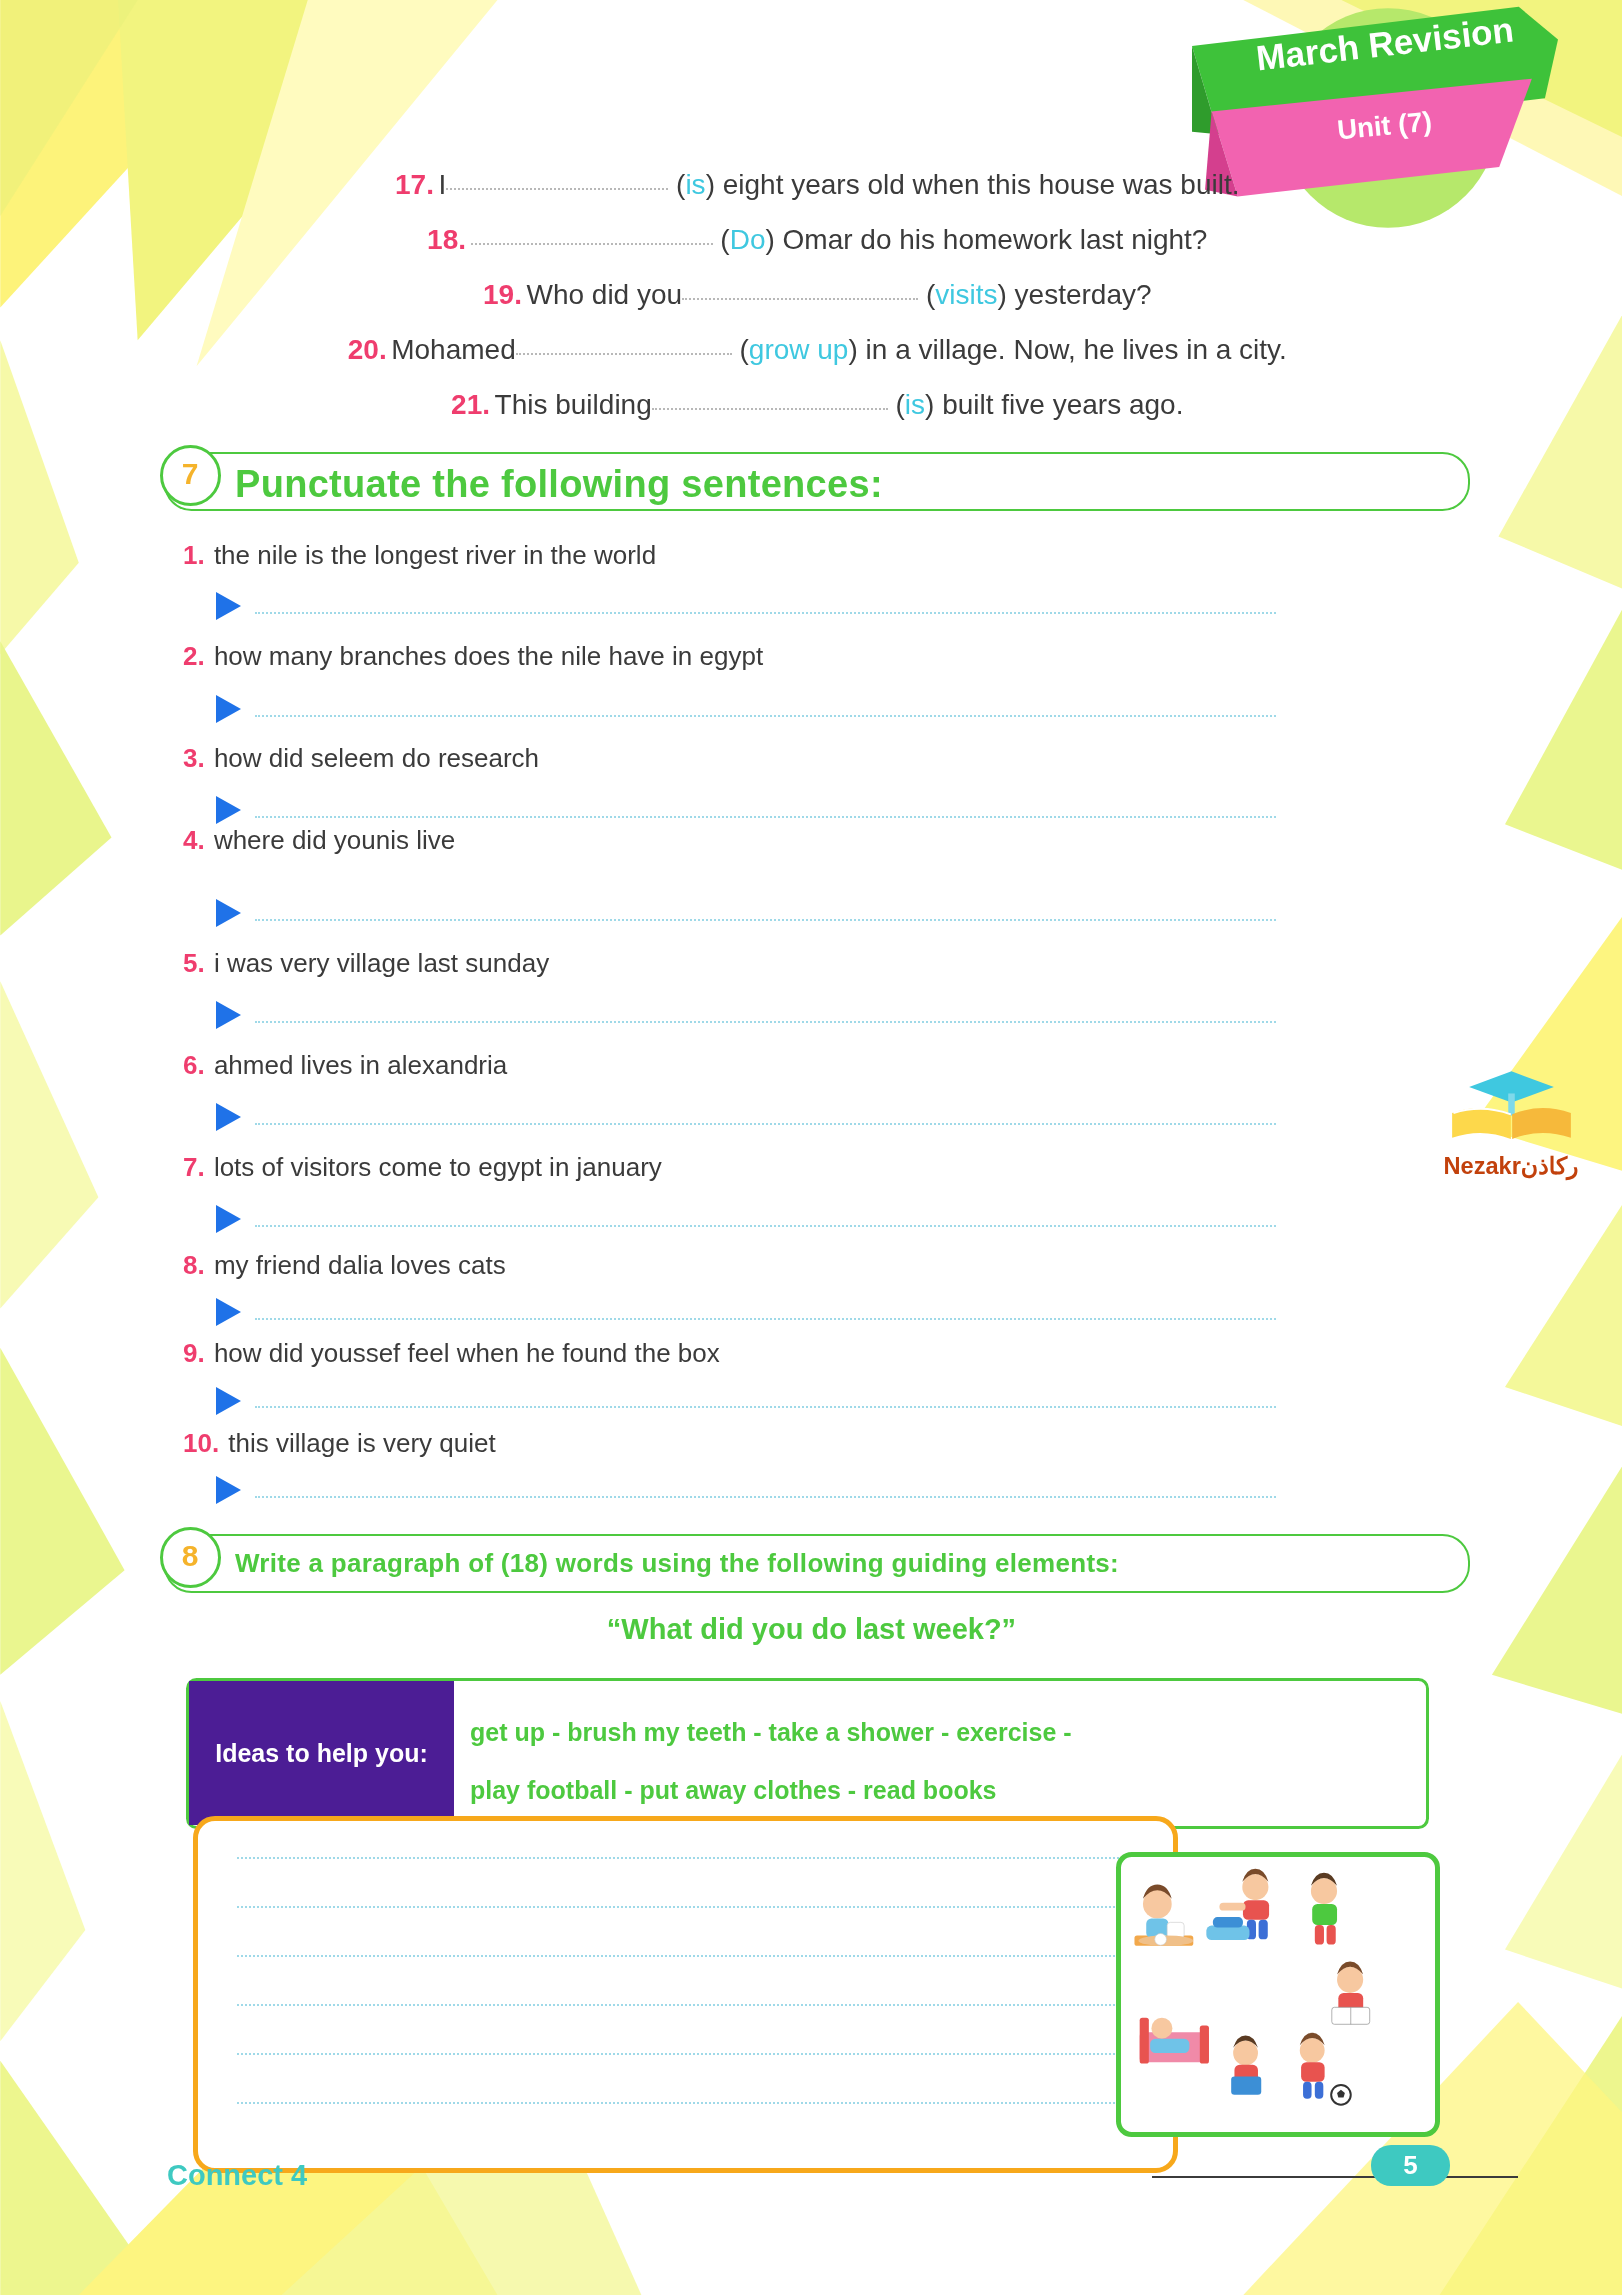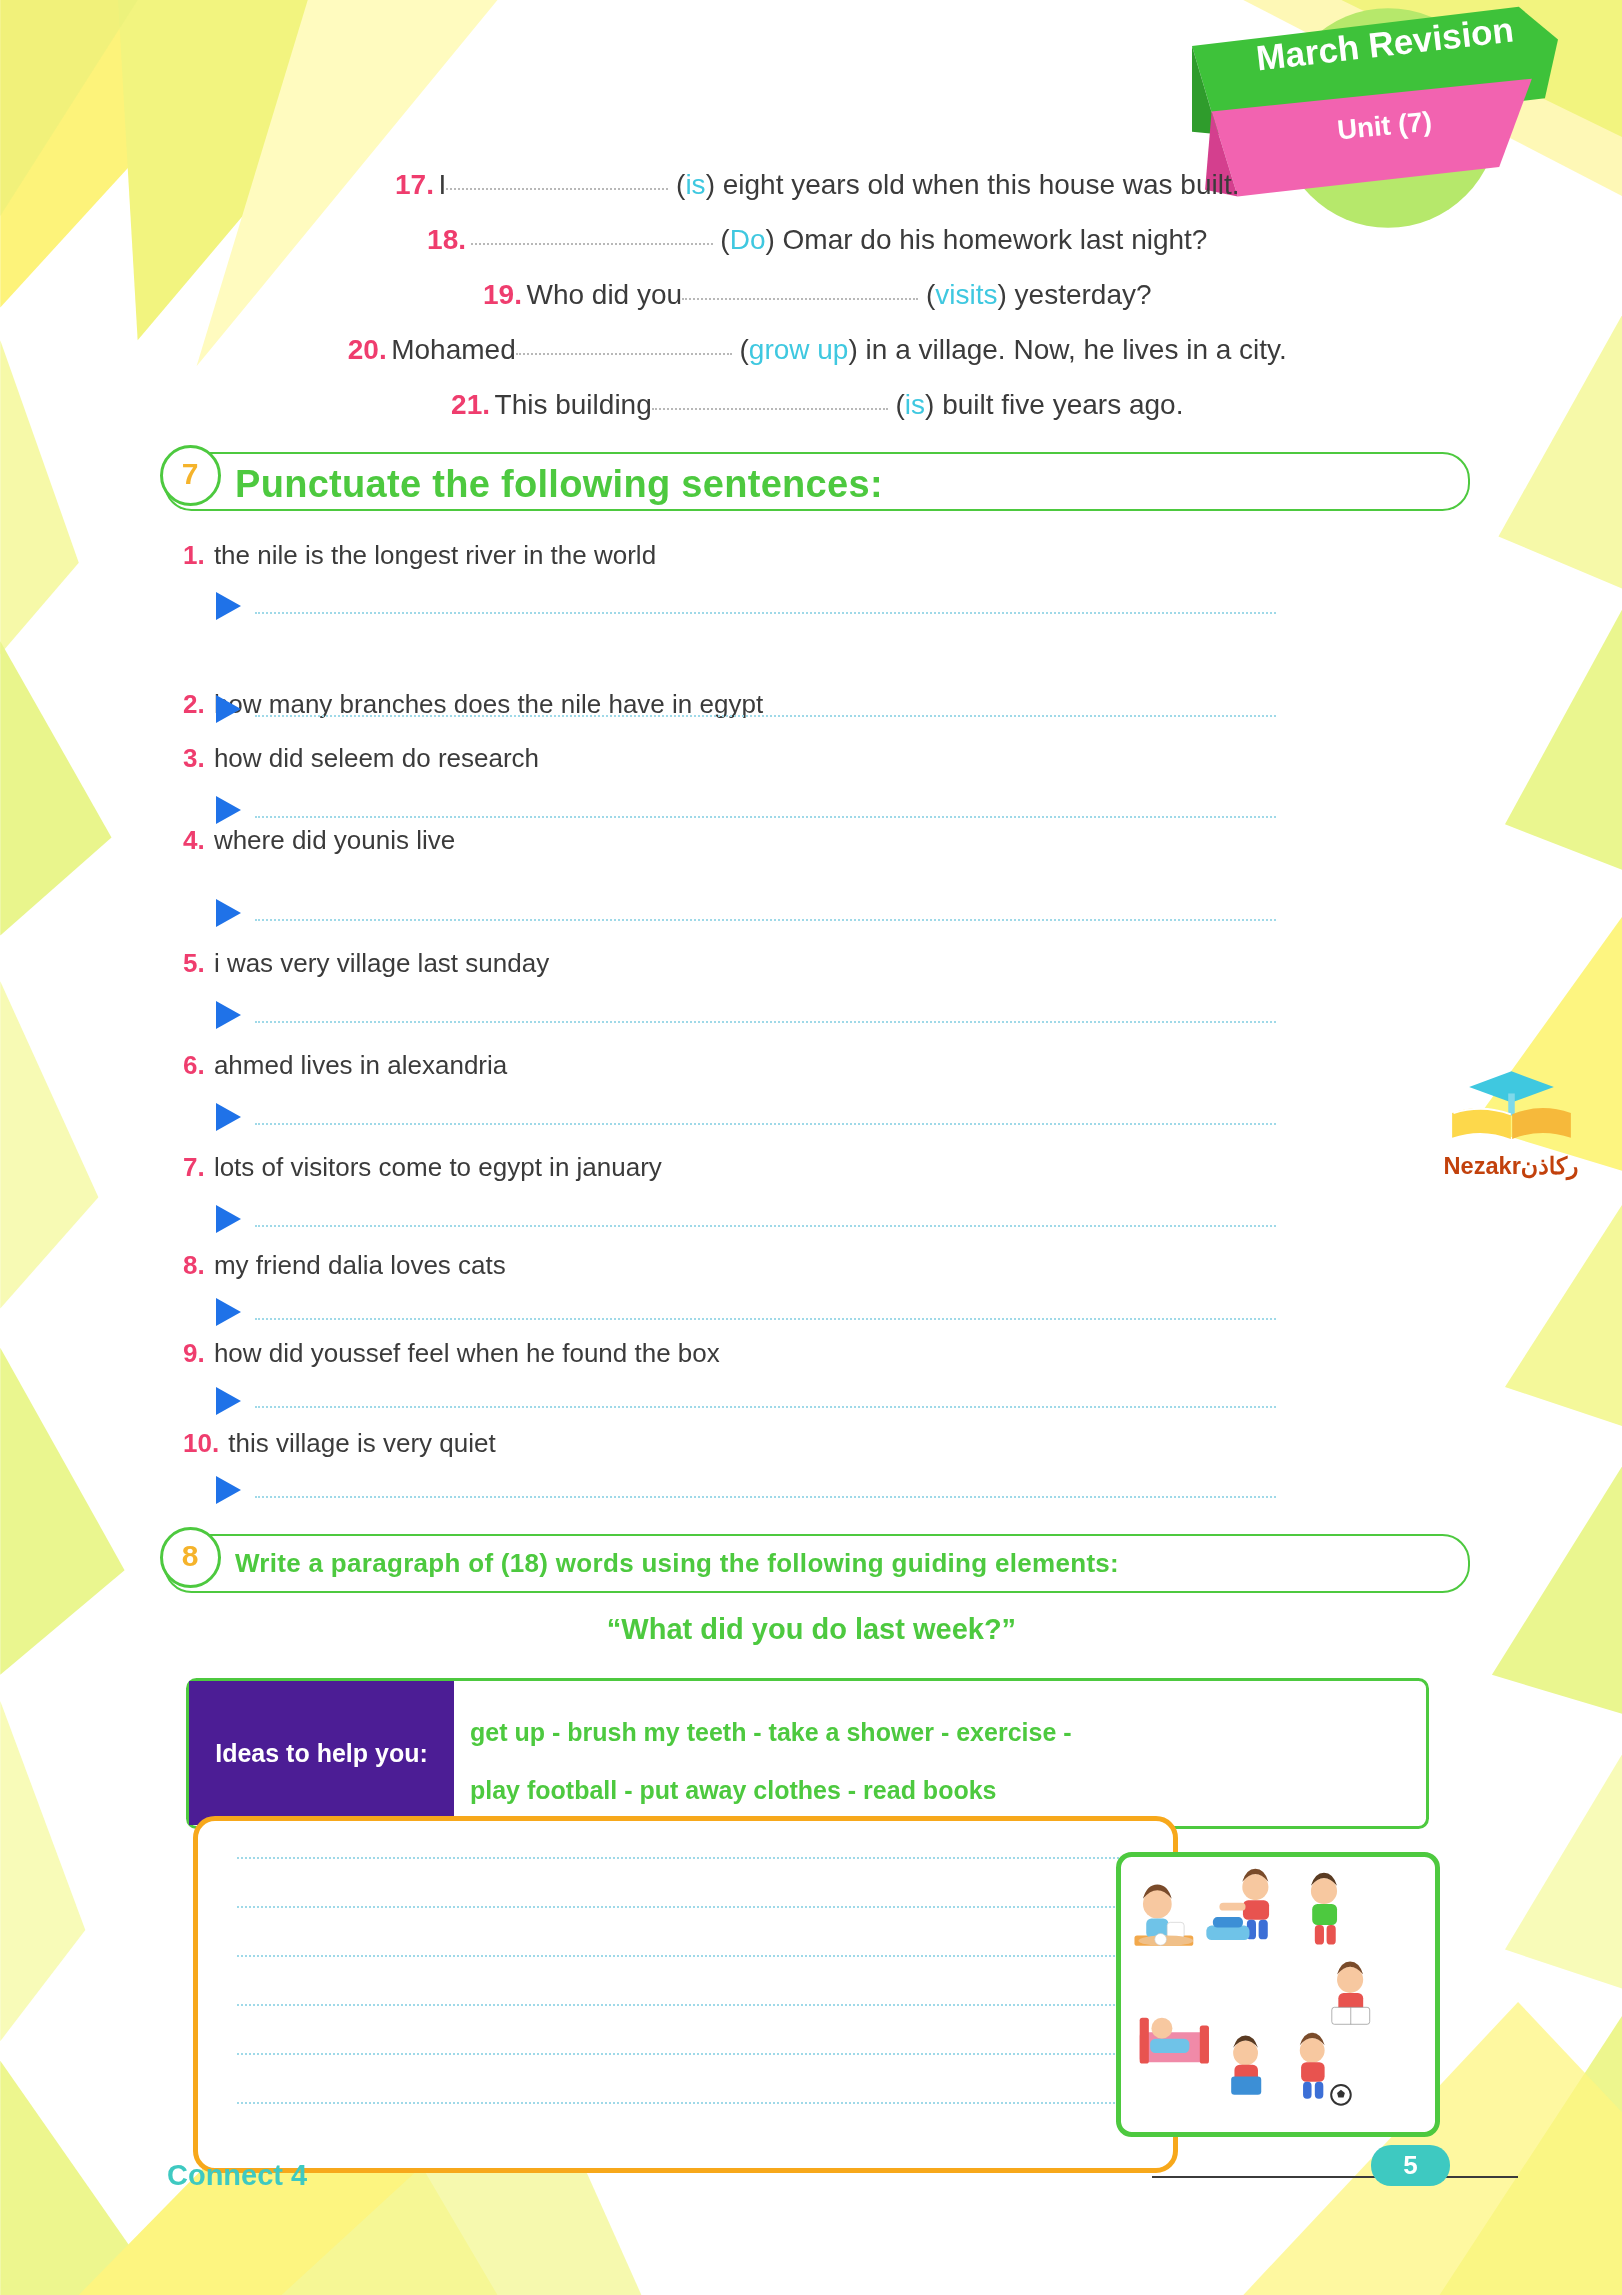--- a/index.html
+++ b/index.html
@@ -286,21 +286,21 @@
     <div class="sec-badge">7</div>
     <div class="sec-title">Punctuate the following sentences:</div>
   </div>
 
   <div class="p-item" style="top:540px;">
     <div class="p-text"><span class="num">1.</span><span>the nile is the longest river in the world</span></div>
   </div>
   <div class="arrow" style="top:592px;"></div>
   <div class="p-line" style="top:612px;"></div>
 
-  <div class="p-item" style="top:641px;margin-top:48px;">
+  <div class="p-item" style="top:641px;">
     <div class="p-text"><span class="num">2.</span><span>how many branches does the nile have in egypt</span></div>
   </div>
   <div class="arrow" style="top:695px;"></div>
   <div class="p-line" style="top:715px;"></div>
 
   <div class="p-item" style="top:743px;">
     <div class="p-text"><span class="num">3.</span><span>how did seleem do research</span></div>
   </div>
   <div class="arrow" style="top:796px;"></div>
   <div class="p-line" style="top:816px;"></div>

